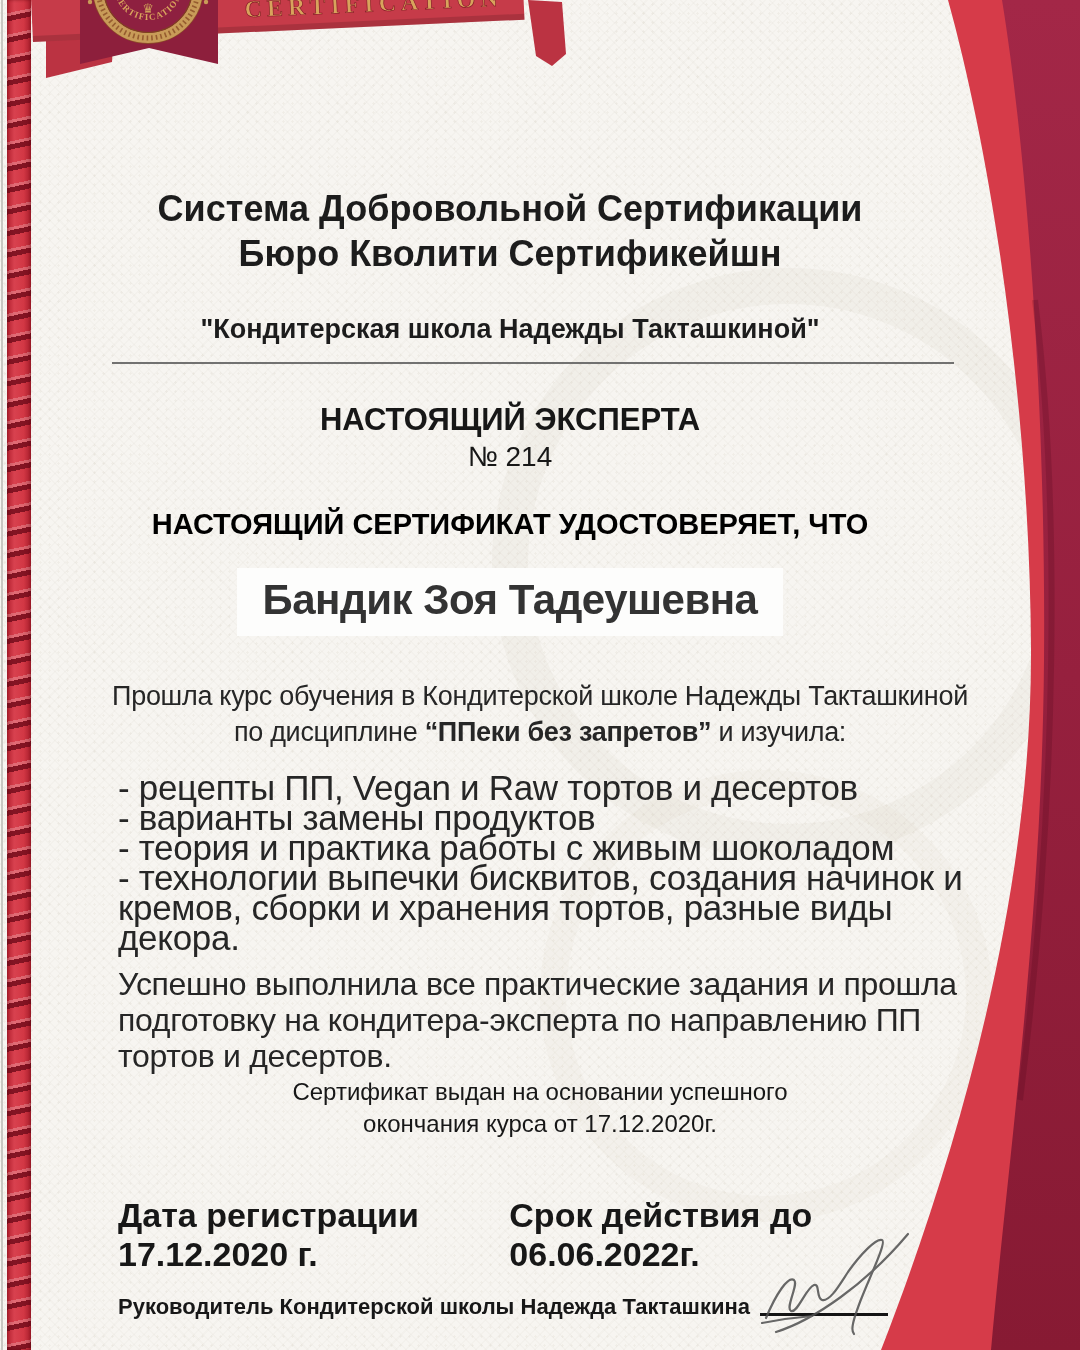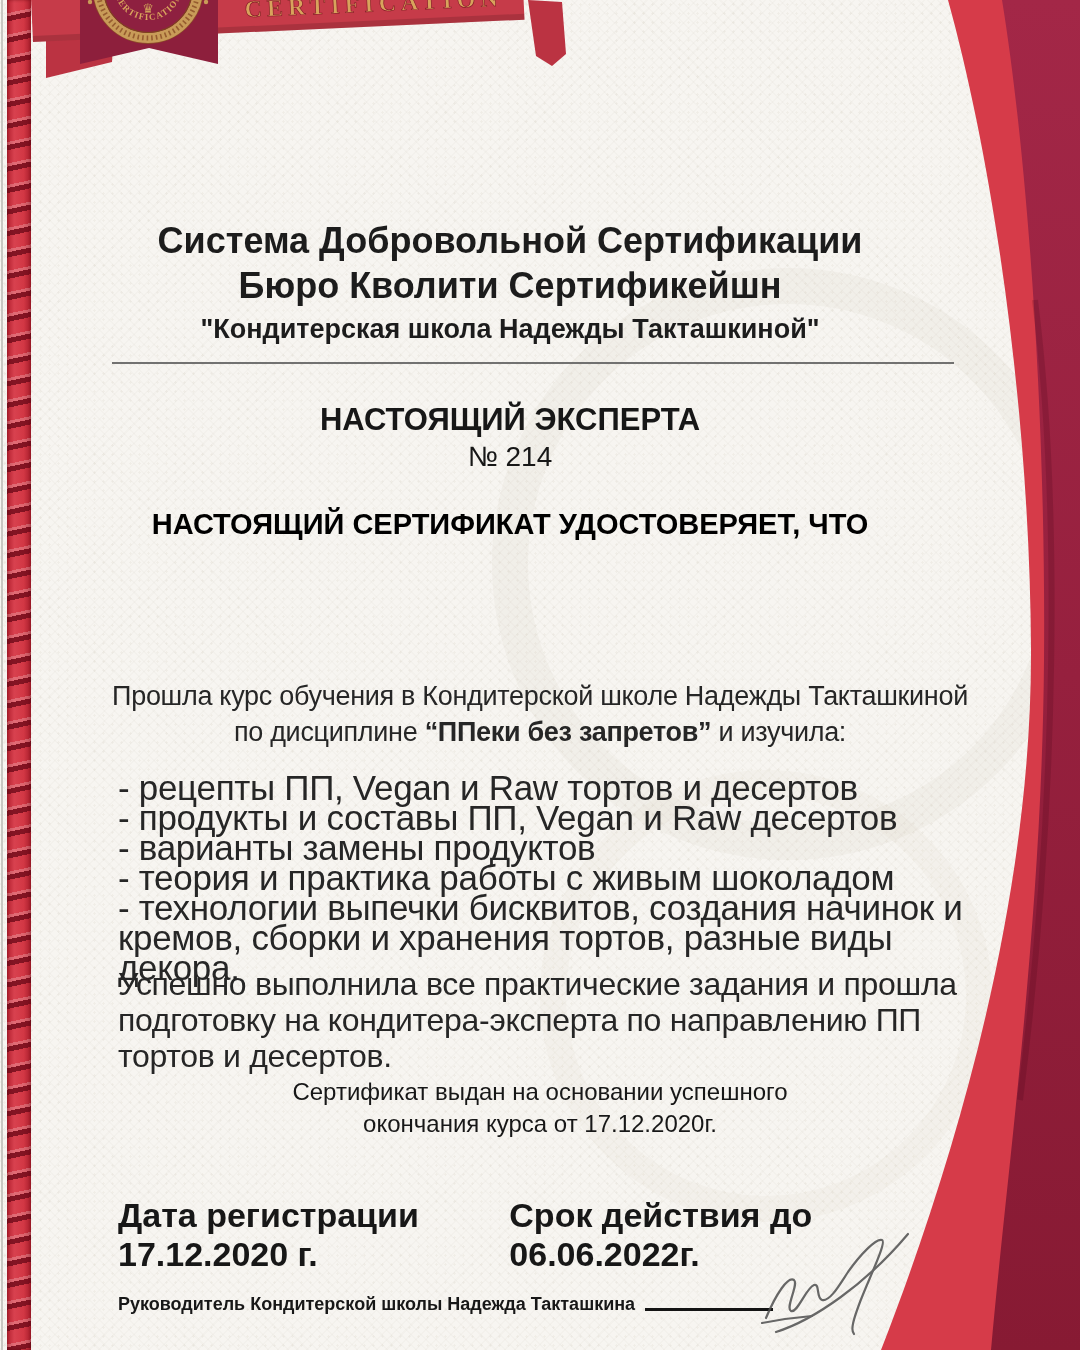--- a/index.html
+++ b/index.html
@@ -27,39 +27,39 @@
       repeating-linear-gradient(168deg,
         rgba(0,0,0,0) 0 13px, rgba(255,235,235,.25) 13px 16px,
         rgba(110,10,25,.8) 16px 21px),
       linear-gradient(90deg,#b3202f 0,#d8414f 30%,#d23744 70%,#a81d2c 100%);
     box-shadow:inset 0 0 3px rgba(80,0,10,.5);
   }
   .edge-line{position:absolute;left:1px;top:0;width:2px;height:1350px;background:#c9c7c2;z-index:3;}
   .banner-svg{position:absolute;left:0;top:0;z-index:4;}
   .content{position:absolute;inset:0;z-index:5;}
   .t-center{text-align:center;}
-  .org{position:absolute;left:60px;right:120px;top:186px;font-size:36px;font-weight:bold;line-height:45px;color:#1c1c1c;margin-top:32px;}
+  .org{position:absolute;left:60px;right:120px;top:186px;font-size:36px;font-weight:bold;line-height:45px;color:#1c1c1c;}
   .school{position:absolute;left:60px;right:120px;top:314px;font-size:27px;font-weight:bold;color:#1c1c1c;}
   .divider{position:absolute;left:112px;top:362px;width:842px;height:2px;background:#5b5b5b;opacity:.85;}
   .cert-title{position:absolute;left:60px;right:120px;top:402px;font-size:31px;font-weight:bold;color:#171717;}
   .cert-num{position:absolute;left:60px;right:120px;top:441px;font-size:28px;font-weight:normal;color:#171717;}
   .attest{position:absolute;left:60px;right:120px;top:508px;font-size:29px;font-weight:bold;color:#000000;}
   .name-wrap{position:absolute;left:60px;right:120px;top:568px;}
   .name{
     display:inline-block;background:#fdfdfc;padding:8px 26px 12px;
     font-size:42px;font-weight:bold;color:#333;letter-spacing:-.5px;
   }
   .para{position:absolute;left:108px;width:864px;top:678px;font-size:27px;line-height:36px;letter-spacing:-.3px;}
   .bullets{position:absolute;left:118px;width:860px;top:773px;font-size:35px;line-height:30px;letter-spacing:-.3px;}
   .success{position:absolute;left:118px;width:860px;top:966px;font-size:32px;line-height:36px;letter-spacing:-.3px;}
   .basis{position:absolute;left:108px;width:864px;top:1076px;font-size:24px;line-height:32px;font-weight:normal;color:#171717;}
   .dates{position:absolute;left:118px;right:185px;top:1196px;display:flex;justify-content:space-between;
          font-size:34px;font-weight:bold;color:#171717;}
   .director{position:absolute;left:118px;right:152px;top:1294px;display:flex;align-items:flex-end;
-            font-size:18px;font-weight:bold;color:#171717;white-space:nowrap;}
+            font-size:22px;font-weight:bold;color:#171717;white-space:nowrap;}
   .sig-line{flex:0 0 128px;border-bottom:3px solid #141414;margin:0 0 4px 10px;}
   .sig-svg{position:absolute;left:748px;top:1222px;z-index:6;}
 </style>
 </head>
 <body>
 
 <div class="page">
 
   <div class="texture"></div>
   <div class="wm wm1"></div>
@@ -119,26 +119,28 @@
     </div>
 
     <div class="school t-center">"Кондитерская школа Надежды Такташкиной"</div>
 
     <div class="divider"></div>
 
     <div class="cert-title t-center">НАСТОЯЩИЙ ЭКСПЕРТА</div>
     <div class="cert-num t-center">№ 214</div>
     <div class="attest t-center">НАСТОЯЩИЙ СЕРТИФИКАТ УДОСТОВЕРЯЕТ, ЧТО</div>
 
+    <div class="name-wrap t-center">
+      <span class="name">Бандик Зоя Тадеушевна</span>
+    </div>
 
     <div class="para t-center"><span>Прошла курс обучения в Кондитерской школе Надежды Такташкиной по дисциплине </span><b>“ППеки без запретов”</b><span> и изучила:</span></div>
 
     <div class="bullets">
       <div>- рецепты ПП, Vegan и Raw тортов и десертов</div>
-      <div>- продукты и составы ПП, Vegan и Raw десертов</div>
       <div>- варианты замены продуктов</div>
       <div>- теория и практика работы с живым шоколадом</div>
       <div>- технологии выпечки бисквитов, создания начинок и кремов, сборки и хранения тортов, разные виды декора.</div>
     </div>
 
     <div class="success">Успешно выполнила все практические задания и прошла подготовку на кондитера-эксперта по направлению ПП тортов и десертов.</div>
 
     <div class="basis t-center">
       <div>Сертификат выдан на основании успешного</div>
       <div>окончания курса от 17.12.2020г.</div>

